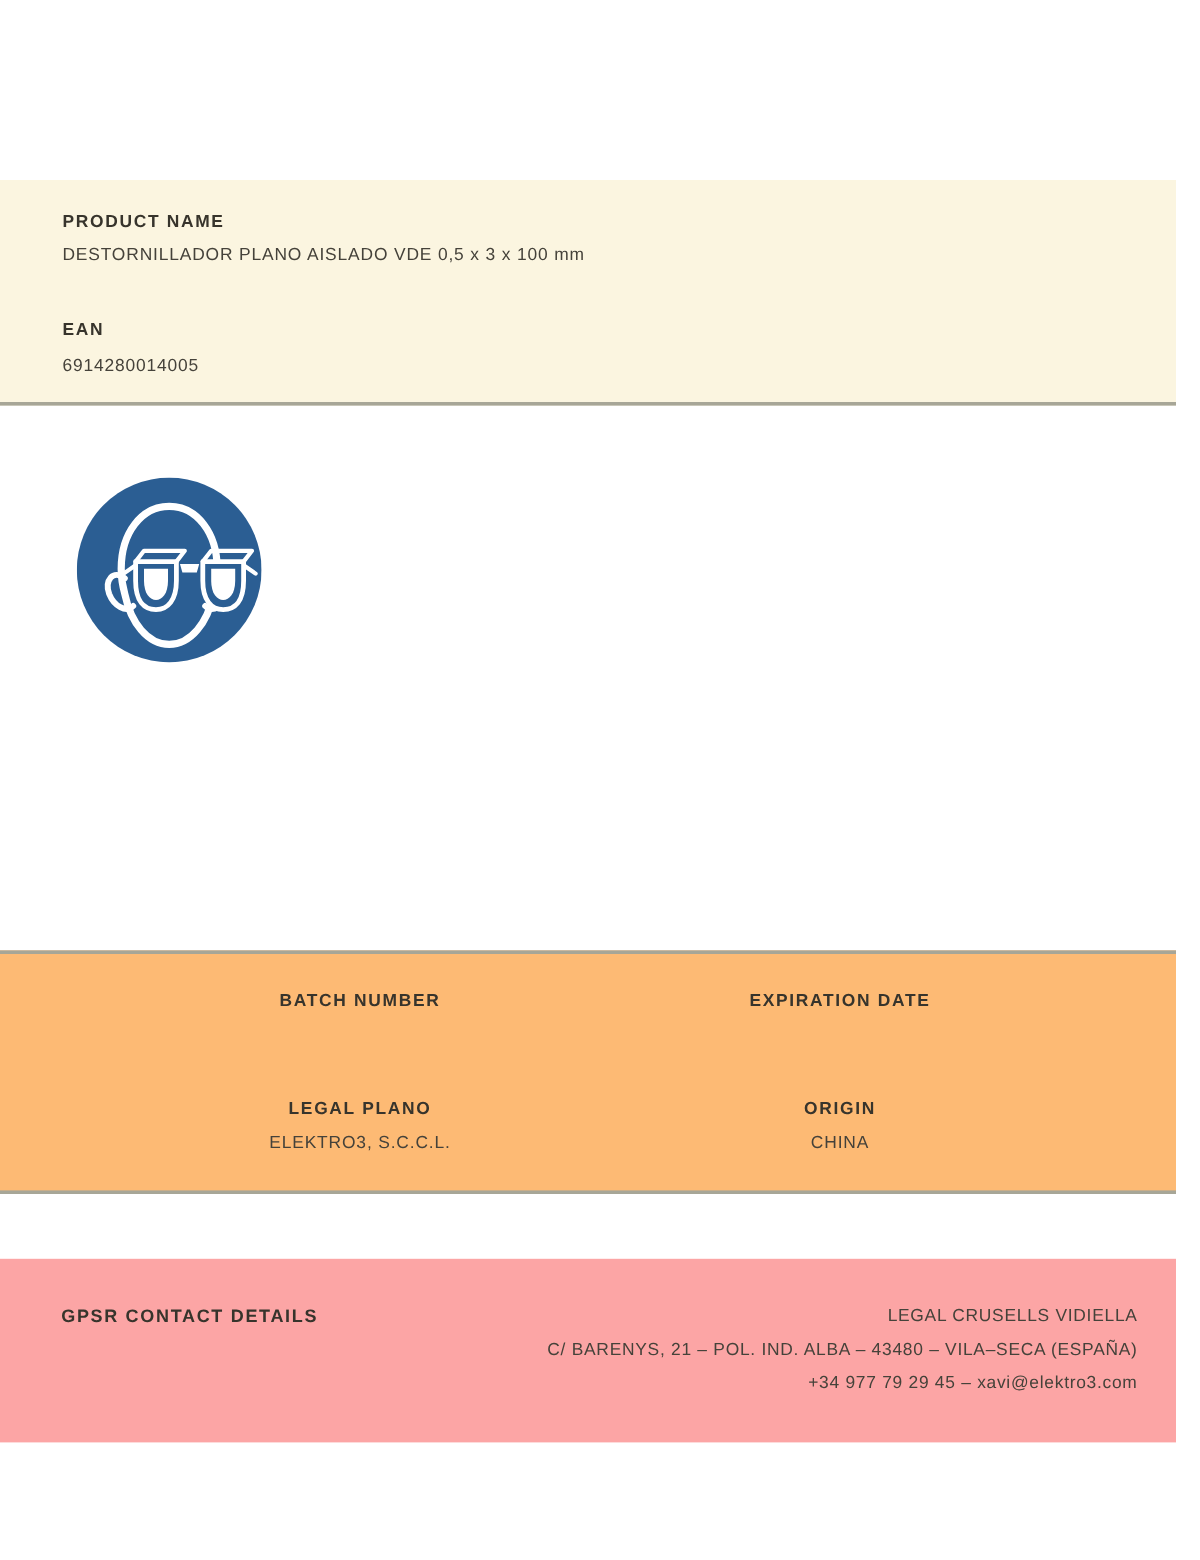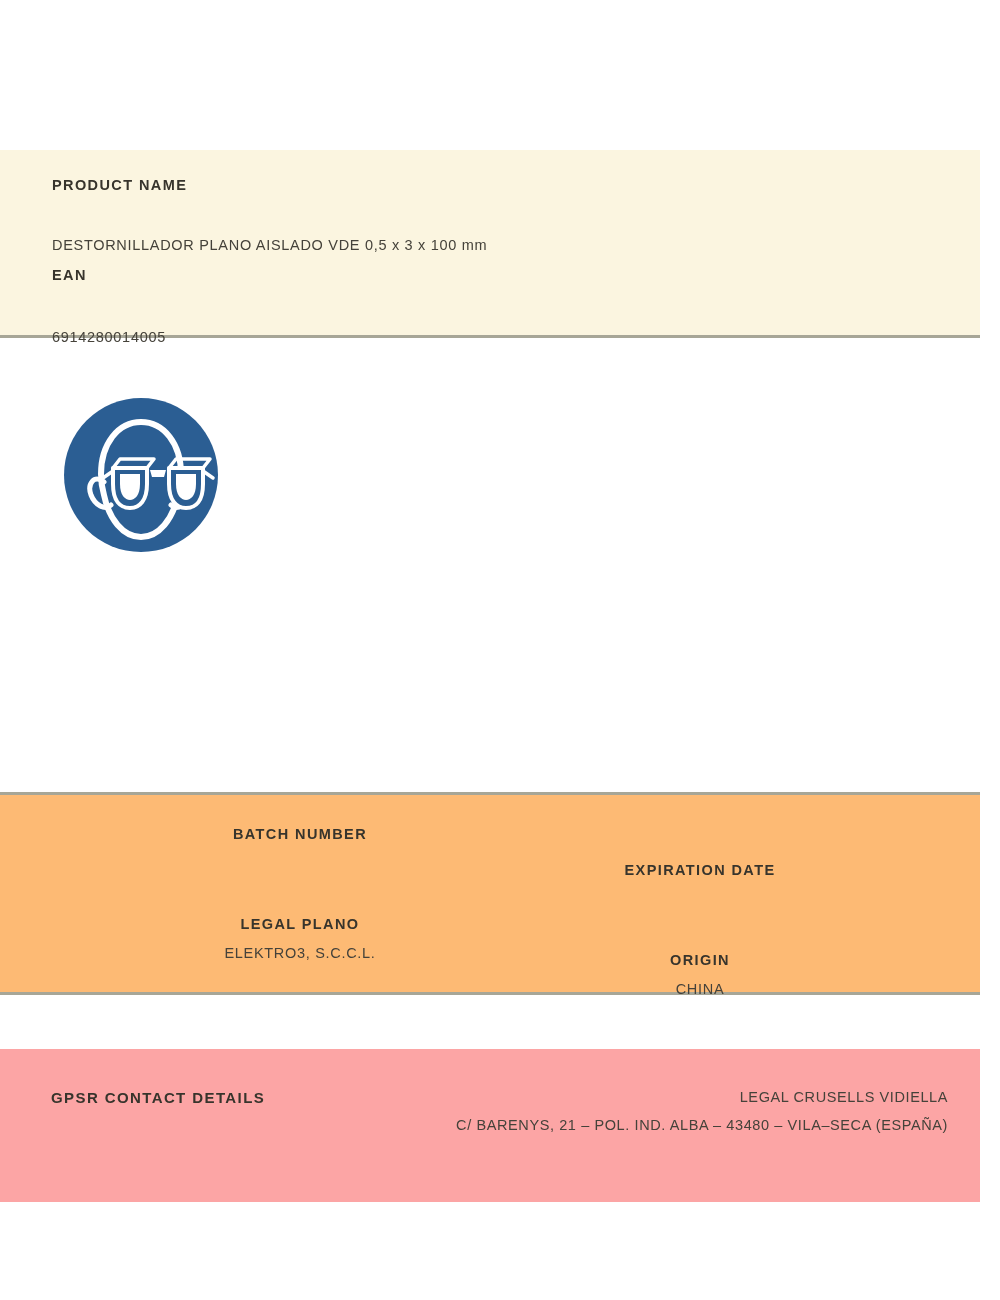--- a/index.html
+++ b/index.html
@@ -38,21 +38,20 @@
     white-space: nowrap;
   }
   .field-value {
     position: absolute;
     left: 52px;
     font-size: 14.5px;
     font-weight: 400;
     letter-spacing: 0.7px;
     color: #45423a;
     white-space: nowrap;
-    margin-top: 32px;
   }
   .pn-label   { top: 27px; }
   .pn-value   { top: 55px; }
   .ean-label  { top: 117px; }
   .ean-value  { top: 147px; }
 
   
   .safety-icon {
     position: absolute;
     left: 64px;
@@ -81,21 +80,21 @@
     letter-spacing: 1.4px;
     color: #37342c;
   }
   .cell-value {
     font-size: 14.5px;
     font-weight: 400;
     letter-spacing: 0.7px;
     color: #45423a;
   }
   .col-l { left: 100px; }
-  .col-r { left: 500px; margin-top: 36px; }
+  .col-r { left: 500px; }
   .row-top    { top: 31px; }
   .row-mid    { top: 121px; }
   .row-midval { top: 150px; }
 
   
   .band-gpsr {
     top: 1049px;
     height: 153px;
     background: #fca5a5;
   }
@@ -169,16 +168,17 @@
     <div class="cell cell-value col-l row-midval">ELEKTRO3, S.C.C.L.</div>
     <div class="cell cell-value col-r row-midval">CHINA</div>
     <div class="cell cell-label col-r row-mid">ORIGIN</div>
   </section>
 
   <section class="band band-gpsr">
     <div class="gpsr-title">GPSR CONTACT DETAILS</div>
     <div class="gpsr-contact">
       <div>LEGAL CRUSELLS VIDIELLA</div>
       <div>C/ BARENYS, 21 – POL. IND. ALBA – 43480 – VILA–SECA (ESPAÑA)</div>
+      <div>+34 977 79 29 45 – xavi@elektro3.com</div>
     </div>
   </section>
 
 </div>
 
 </body></html>

